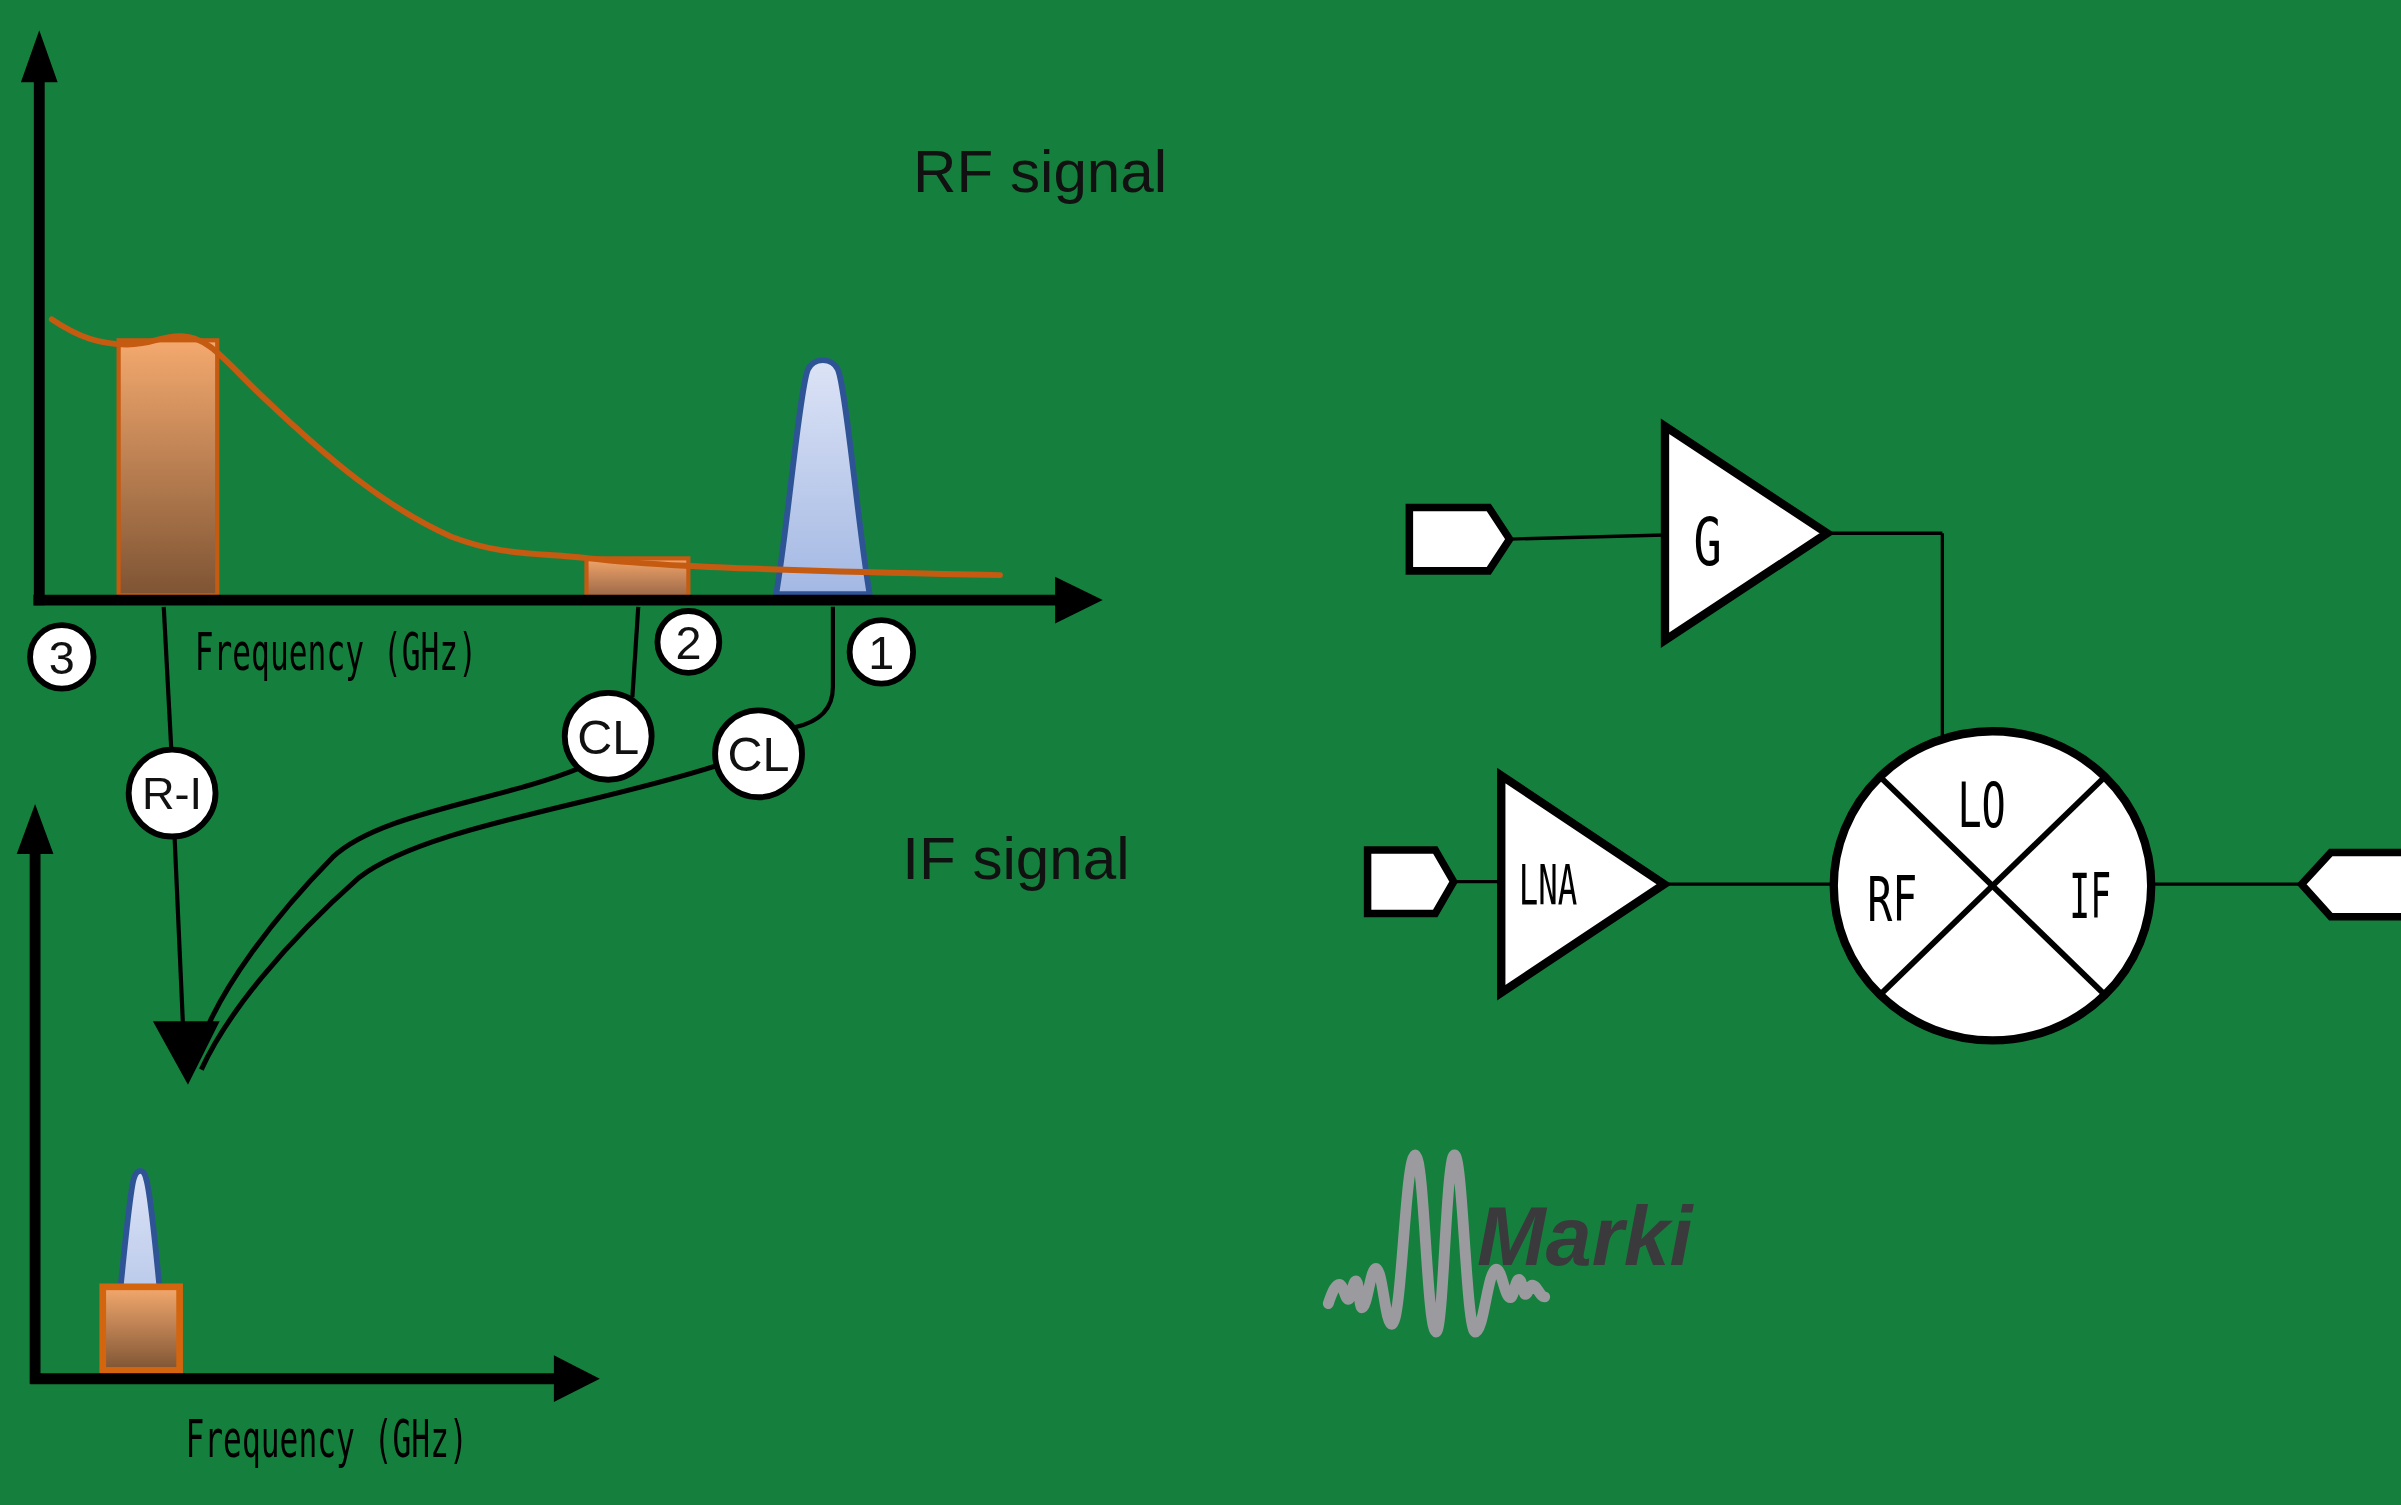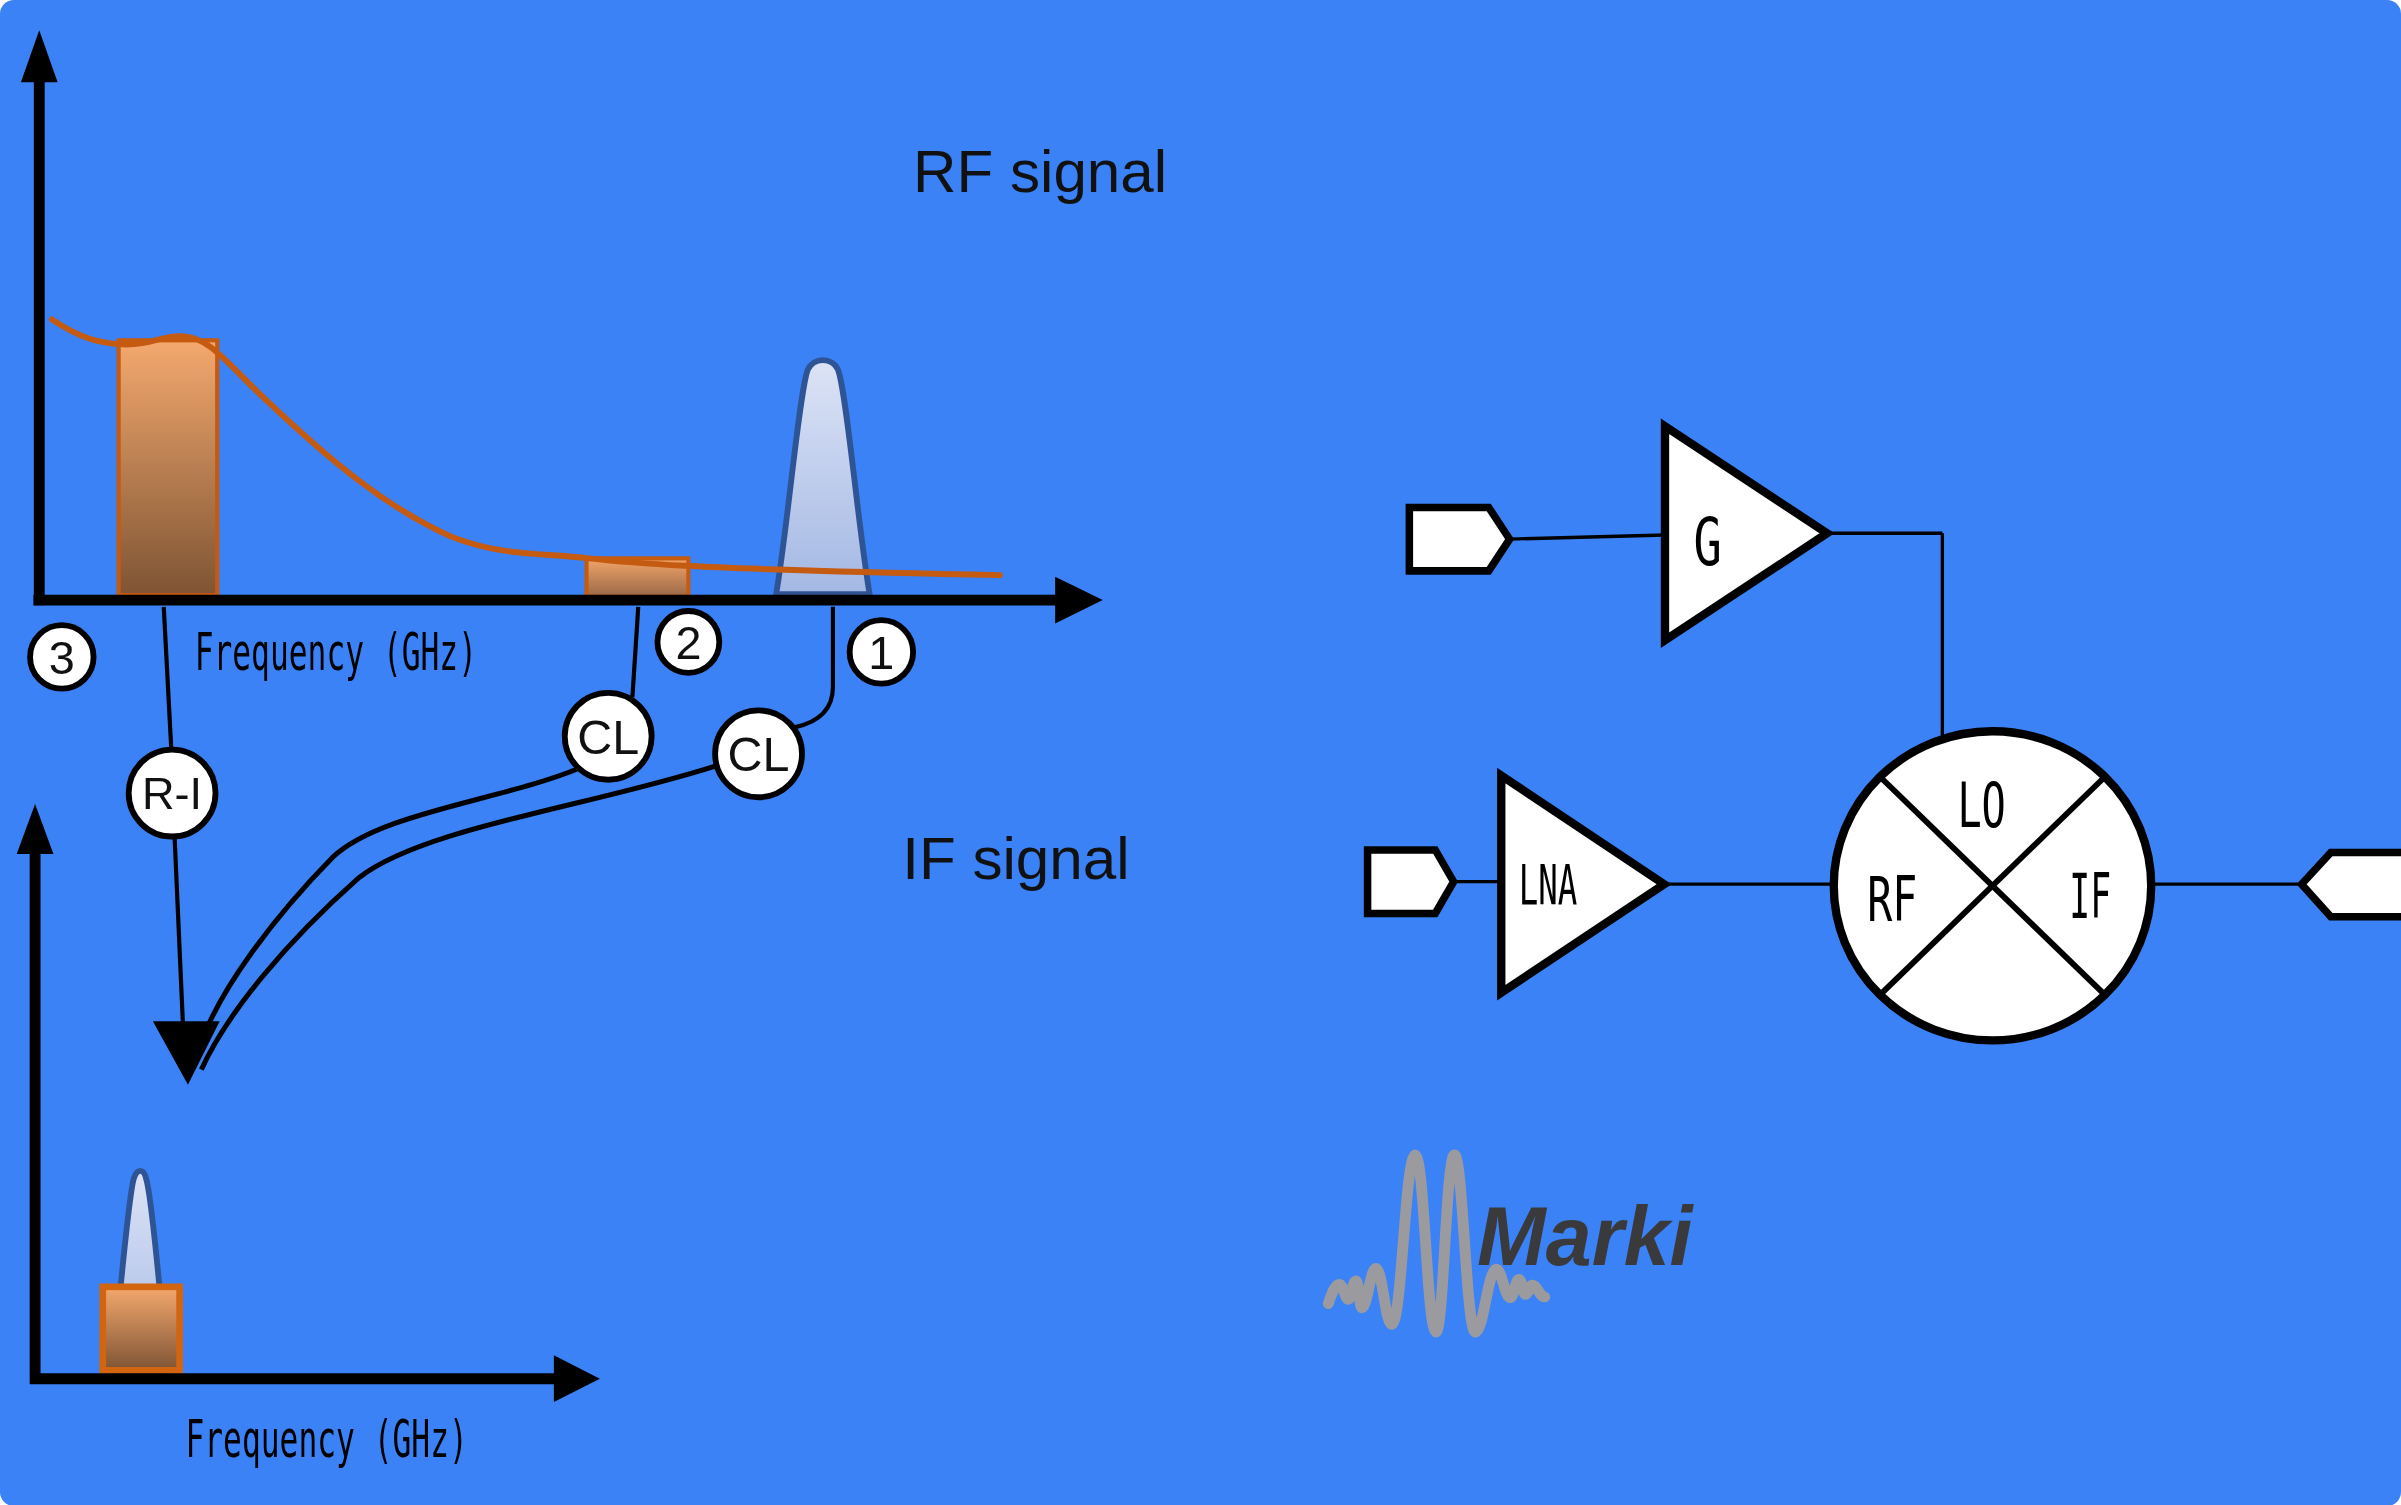--- a/index.html
+++ b/index.html
@@ -1,23 +1,22 @@
 <!DOCTYPE html>
 <html style="font-size:13.4px"><head>
 <meta charset="utf-8">
 <style>
   html, body { margin: 0; padding: 0; background: #ffffff; }
   .canvas {
     position: relative;
     width: 2401px;
     height: 1506px;
-    background: #3b82f6;
+    background: #15803d;
     overflow: hidden;
     font-family: "Liberation Sans", sans-serif;
-    border-radius: 14px;
   }
   svg { position: absolute; inset: 0; display: block; }
   text { user-select: none; }
   .sans-label   { font-family: "Liberation Sans", sans-serif; fill: #111111; }
   .techno-label { font-family: "DejaVu Sans Mono", monospace; fill: #000000; }
   .logo-text    { font-family: "Liberation Sans", sans-serif; font-weight: bold; font-style: italic; }
 </style>
 </head>
 <body>
 

